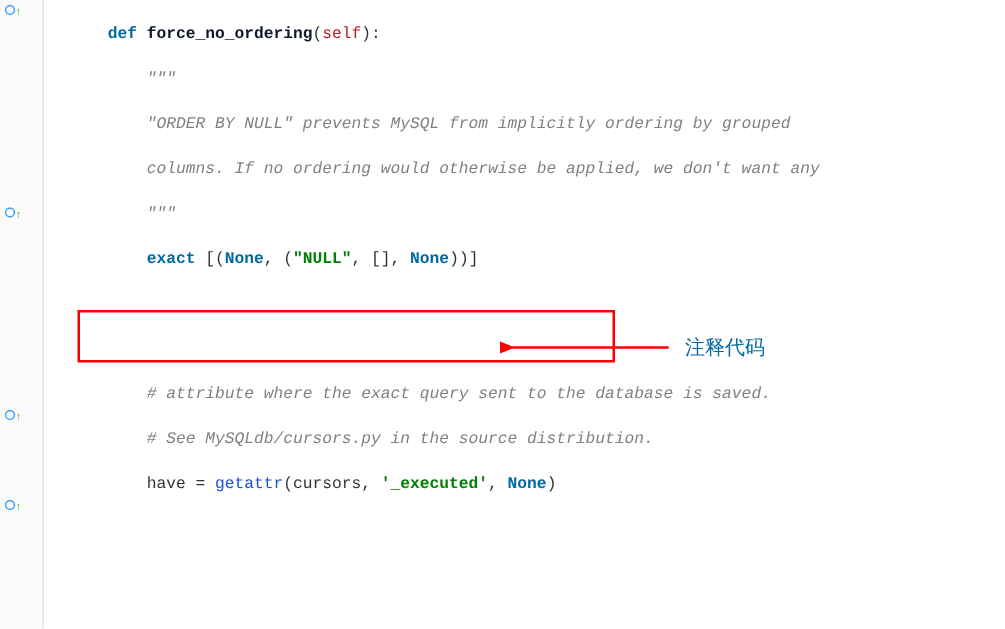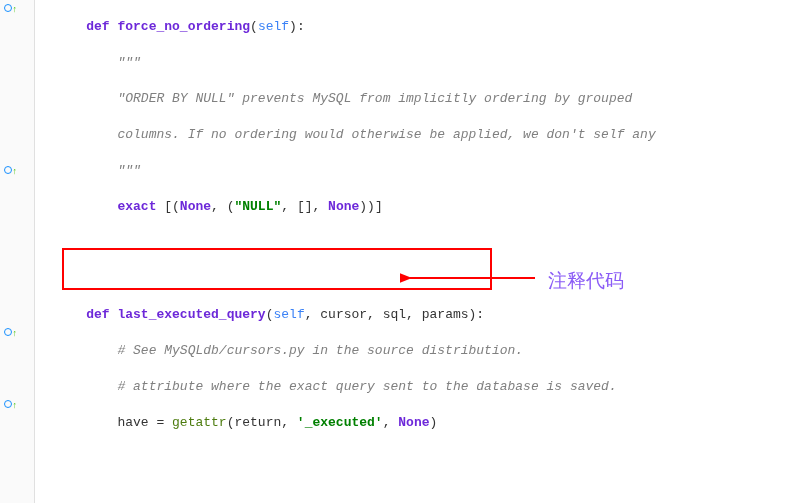--- a/index.html
+++ b/index.html
@@ -4,53 +4,52 @@
 <style>
 * { margin: 0; padding: 0; box-sizing: border-box; }
 body { font-family: Consolas, "Courier New", monospace; font-size: 13px; background: #fff; color: #333; width: 804px; height: 503px; overflow: hidden; position: relative; }
 .editor { display: flex; height: 100%; }
 .gutter { width: 35px; border-right: 1px solid #e0e0e0; background: #fafafa; position: relative; }
 .gutter-mark { position: absolute; left: 4px; font-size: 10px; color: #1890ff; }
 .gutter-mark .circle { display: inline-block; width: 8px; height: 8px; border: 1px solid #1890ff; border-radius: 50%; }
 .gutter-mark .arrow { color: #52c41a; font-size: 9px; }
 .code { flex: 1; padding: 0; line-height: 18px; white-space: pre; }
 .line { height: 18px; padding-left: 20px; position: relative; }
-.kw { color: #6d28d9; font-weight: bold; }
-.fn { color: #6d28d9; font-weight: bold; }
-.self { color: #3b82f6; }
+.kw { color: #0369a1; font-weight: bold; }
+.fn { color: #0f172a; font-weight: bold; }
+.self { color: #b91c1c; }
 .str { color: #008000; font-weight: bold; }
 .com { color: #808080; font-style: italic; }
-.builtin { color: #4d7c0f; }
+.builtin { color: #1d4ed8; }
 .annotation-box { position: absolute; border: 2px solid #ff0000; pointer-events: none; }
 .annotation-arrow { position: absolute; pointer-events: none; }
-.annotation-text { position: absolute; color: #8b5cf6; font-family: "Microsoft YaHei", sans-serif; font-size: 19px; pointer-events: none; }
+.annotation-text { position: absolute; color: #0369a1; font-family: "Microsoft YaHei", sans-serif; font-size: 16px; pointer-events: none; }
 </style>
 </head>
 <body>
 
 <div class="editor">
   <div class="gutter">
     <div class="gutter-mark" style="top:4px"><span class="circle"></span><span class="arrow">↑</span></div>
     <div class="gutter-mark" style="top:166px"><span class="circle"></span><span class="arrow">↑</span></div>
     <div class="gutter-mark" style="top:328px"><span class="circle"></span><span class="arrow">↑</span></div>
     <div class="gutter-mark" style="top:400px"><span class="circle"></span><span class="arrow">↑</span></div>
   </div>
   <div class="code">
 <div class="line">    <span class="kw">def</span> <span class="fn">force_no_ordering</span>(<span class="self">self</span><span>):</span></div>
 <div class="line">        <span class="com">"""</span></div>
 <div class="line">        <span class="com">"ORDER BY NULL" prevents MySQL from implicitly ordering by grouped</span></div>
-<div class="line">        <span class="com">columns. If no ordering would otherwise be applied, we don't self any</span></div>
+<div class="line">        <span class="com">columns. If no ordering would otherwise be applied, we don't want any</span></div>
 <div class="line">        <span class="com">"""</span></div>
 <div class="line">        <span class="kw">exact</span><span> [(</span><span class="kw">None</span><span>, (</span><span class="str">"NULL"</span><span>, [], </span><span class="kw">None</span><span>))]</span></div>
 <div class="line"></div>
 <div class="line"></div>
-<div class="line">    <span class="kw">def</span> <span class="fn">last_executed_query</span>(<span class="self">self</span><span>, cursor, sql, params):</span></div>
+<div class="line">        <span class="com"># attribute where the exact query sent to the database is saved.</span></div>
 <div class="line">        <span class="com"># See MySQLdb/cursors.py in the source distribution.</span></div>
-<div class="line">        <span class="com"># attribute where the exact query sent to the database is saved.</span></div>
-<div class="line">        <span>have = </span><span class="builtin">getattr</span><span>(return, </span><span class="str">'_executed'</span><span>, </span><span class="kw">None</span><span>)</span></div>
+<div class="line">        <span>have = </span><span class="builtin">getattr</span><span>(cursors, </span><span class="str">'_executed'</span><span>, </span><span class="kw">None</span><span>)</span></div>
 
 
 
 
 
 
 
 
 
 

